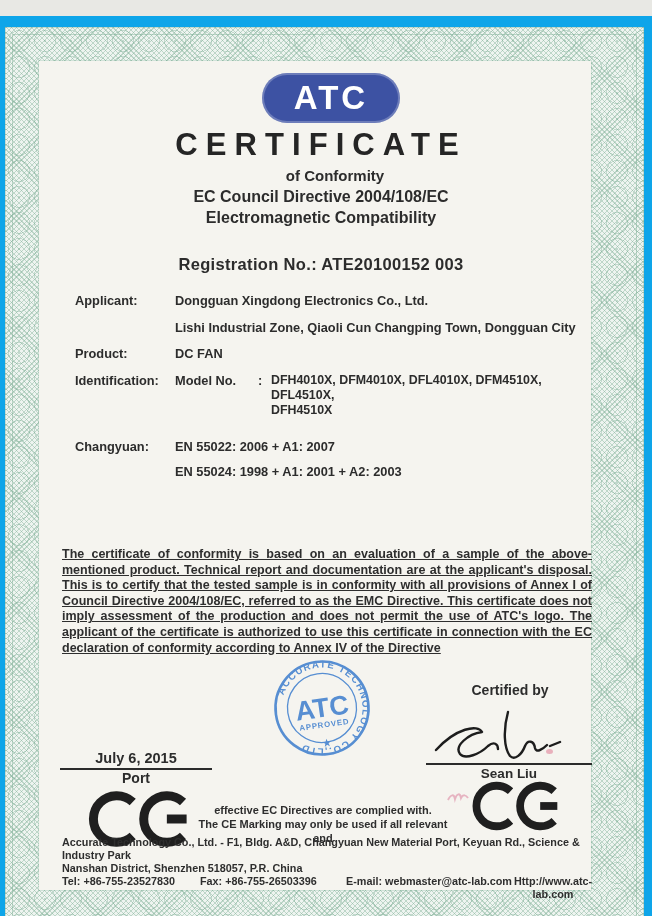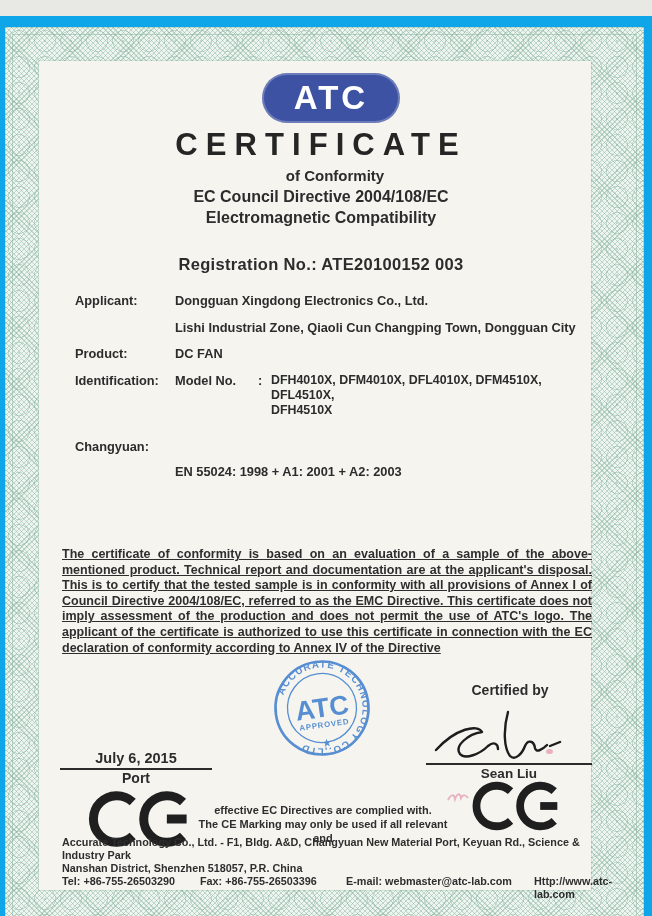--- a/index.html
+++ b/index.html
@@ -89,21 +89,21 @@
     position:absolute;left:198px;top:787px;width:250px;text-align:center;
     font-size:11px;font-weight:bold;line-height:14px;color:#2e2e2e;
   }
   .red-squiggle{position:absolute;left:446px;top:772px;opacity:.6;}
   
   .footer{position:absolute;left:62px;top:820px;width:534px;font-size:10.8px;font-weight:bold;line-height:13px;color:#2e2e2e;}
   .footer-line3{position:relative;height:13px;}
   .f-tel{position:absolute;left:0;}
   .f-fax{position:absolute;left:138px;}
   .f-email{position:absolute;left:284px;}
-  .f-web{position:absolute;left:472px;}
+  .f-web{position:absolute;left:448px;text-align:center;}
   .stamp-ring-text{font-size:9.7px;font-weight:bold;letter-spacing:1.2px;fill:#4a86d0;}
   .stamp-center{font-size:27px;font-weight:bold;fill:#4a86d0;}
   .stamp-approved{font-size:7.8px;font-weight:bold;letter-spacing:.8px;fill:#4a86d0;}
   .stamp-star{font-size:11px;fill:#4a86d0;}
 </style>
 </head>
 <body>
 
 <div id="cert">
   <div class="border-frame"></div>
@@ -127,20 +127,21 @@
 
   <div class="flabel row-ident">Identification:</div>
   <div class="fvalue row-ident">Model No.</div>
   <div class="model-colon">:</div>
   <div class="model-vals">
     <div>DFH4010X, DFM4010X, DFL4010X, DFM4510X, DFL4510X,</div>
     <div>DFH4510X</div>
   </div>
 
   <div class="flabel row-std1">Changyuan:</div>
+  <div class="fvalue row-std1">EN 55022: 2006 + A1: 2007</div>
   <div class="fvalue row-std2">EN 55024: 1998 + A1: 2001 + A2: 2003</div>
 
   <div class="bodytext">The certificate of conformity is based on an evaluation of a sample of the above-mentioned product. Technical report and documentation are at the applicant's disposal. This is to certify that the tested sample is in conformity with all provisions of Annex I of Council Directive 2004/108/EC, referred to as the EMC Directive. This certificate does not imply assessment of the production and does not permit the use of ATC's logo. The applicant of the certificate is authorized to use this certificate in connection with the EC declaration of conformity according to Annex IV of the Directive</div>
 
   <div class="stamp">
     <svg viewBox="0 0 100 100" width="100" height="100">
       <circle cx="50" cy="50" r="46.5" fill="none" stroke="#4a86d0" stroke-width="2.6"></circle>
       <circle cx="50" cy="50" r="34.5" fill="none" stroke="#4a86d0" stroke-width="1.3"></circle>
       <g transform="rotate(26 50 50)">
         <path id="ringPath" d="M 9.5 50 a 40.5 40.5 0 1 1 81 0 a 40.5 40.5 0 1 1 -81 0" fill="none"></path>
@@ -181,19 +182,19 @@
   <svg class="ce-right" width="92" height="54" viewBox="0 0 118 64">
     <path d="M 52 13 A 26 26 0 1 0 52 51" fill="none" stroke="#1f1f1f" stroke-width="10"></path>
     <path d="M 108 13 A 26 26 0 1 0 108 51" fill="none" stroke="#1f1f1f" stroke-width="10"></path>
     <path d="M 90 32 L 112 32" fill="none" stroke="#1f1f1f" stroke-width="10"></path>
   </svg>
 
   <div class="footer">
     <div>Accurate Technology Co., Ltd. - F1, Bldg. A&amp;D, Changyuan New Material Port, Keyuan Rd., Science &amp; Industry Park</div>
     <div>Nanshan District, Shenzhen 518057, P.R. China</div>
     <div class="footer-line3">
-      <span class="f-tel">Tel: +86-755-26503290</span>
+      <span class="f-tel">Tel: +86-755-23527830</span>
       <span class="f-fax">Fax: +86-755-26503396</span>
       <span class="f-email">E-mail: webmaster@atc-lab.com</span>
       <span class="f-web">Http://www.atc-lab.com</span>
     </div>
   </div>
 </div>
 
 </body></html>

